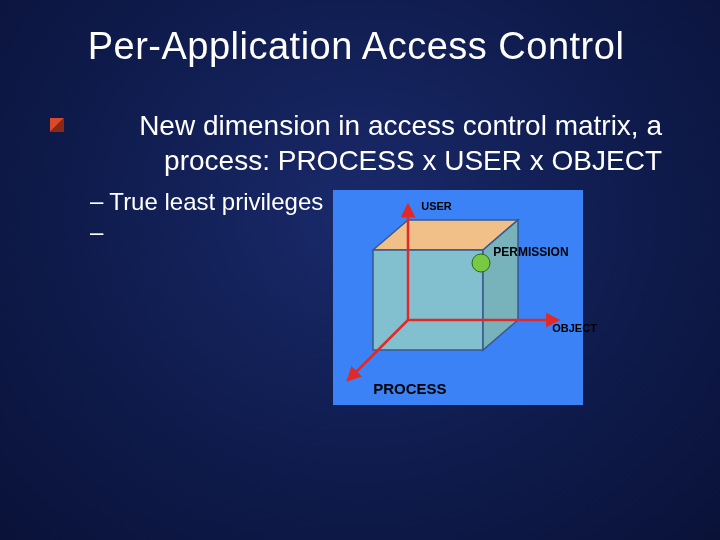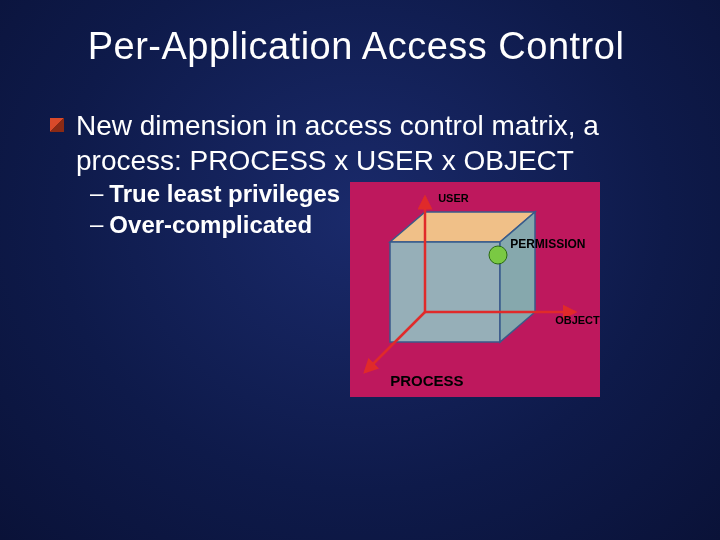--- a/index.html
+++ b/index.html
@@ -12,35 +12,35 @@
   .slide { width: 720px; height: 423px; padding: 20px 58px 30px 50px; position: relative; }
   .title {
     color: #ffffff;
     font-size: 38px;
     font-weight: 400;
     text-align: center;
     margin-bottom: 40px;
     margin-top: 5px;
     letter-spacing: 0.5px;
   }
-  .bullet-row { display: flex; align-items: flex-start; margin-bottom: 0; }
+  .bullet-row { display: flex; align-items: flex-start; margin-bottom: 8px; text-align: right; }
   .sq-bullet {
     width: 14px; height: 14px;
     background: linear-gradient(135deg, #d94a2a 50%, #8a2a15 50%);
     margin-top: 10px; margin-right: 12px; flex-shrink: 0;
   }
   .bullet-text { font-size: 28px; line-height: 1.25; color: #fff; }
   .sub-row { display: flex; align-items: flex-start; margin-left: 40px; }
   .dash { font-size: 24px; margin-right: 6px; margin-top: 1px; }
-  .sub-text { font-size: 24px; line-height: 1.3; color: #fff; font-weight: bold; }
+  .sub-text { font-size: 24px; line-height: 1.3; color: #fff; }
   .content-row { display: flex; align-items: flex-start; gap: 10px; }
   .sub-col { display: flex; flex-direction: column; }
   .cube-box {
     width: 250px; height: 215px;
-    background: #be185d;
+    background: #3b82f6;
     position: relative;
     margin-top: 4px;
     flex-shrink: 0;
   }
   .cube-svg { position: absolute; top: 0; left: 0; }
   .axis-label {
     position: absolute;
     font-family: Arial, sans-serif;
     font-weight: bold;
     color: #000;
@@ -58,21 +58,20 @@
   </div>
 
   <div class="content-row">
     <div class="sub-col">
       <div class="sub-row">
         <span class="dash">–</span>
         <span class="sub-text">True least privileges</span>
       </div>
       <div class="sub-row">
         <span class="dash">–</span>
-        <span class="sub-text">Over-complicated</span>
       </div>
     </div>
 
     <div class="cube-box">
       <svg class="cube-svg" width="250" height="215" viewBox="0 0 250 215">
 
         <line x1="40" y1="160" x2="75" y2="130" stroke="#555" stroke-width="1" stroke-dasharray="3,3"></line>
         <line x1="75" y1="130" x2="75" y2="30" stroke="#555" stroke-width="1" stroke-dasharray="3,3"></line>
         <line x1="75" y1="130" x2="185" y2="130" stroke="#555" stroke-width="1" stroke-dasharray="3,3"></line>
 
@@ -91,17 +90,17 @@
         </defs>
 
         <line x1="75" y1="130" x2="75" y2="15" stroke="#e02a2a" stroke-width="2.5" marker-end="url(#arrow)"></line>
 
         <line x1="75" y1="130" x2="225" y2="130" stroke="#e02a2a" stroke-width="2.5" marker-end="url(#arrow)"></line>
 
         <line x1="75" y1="130" x2="15" y2="190" stroke="#e02a2a" stroke-width="2.5" marker-end="url(#arrow)"></line>
       </svg>
       <div class="axis-label" style="top:10px; left:88px; font-size:11px;">USER</div>
       <div class="axis-label" style="top:55px; left:160px; font-size:12px;">PERMISSION</div>
-      <div class="axis-label" style="top:132px; left:205px; font-size:11px;">OBJECT</div>
+      <div class="axis-label" style="top:132px; left:219px; font-size:11px;">OBJECT</div>
       <div class="axis-label" style="top:190px; left:40px; font-size:15px;">PROCESS</div>
     </div>
   </div>
 </div>
 
 </body></html>

